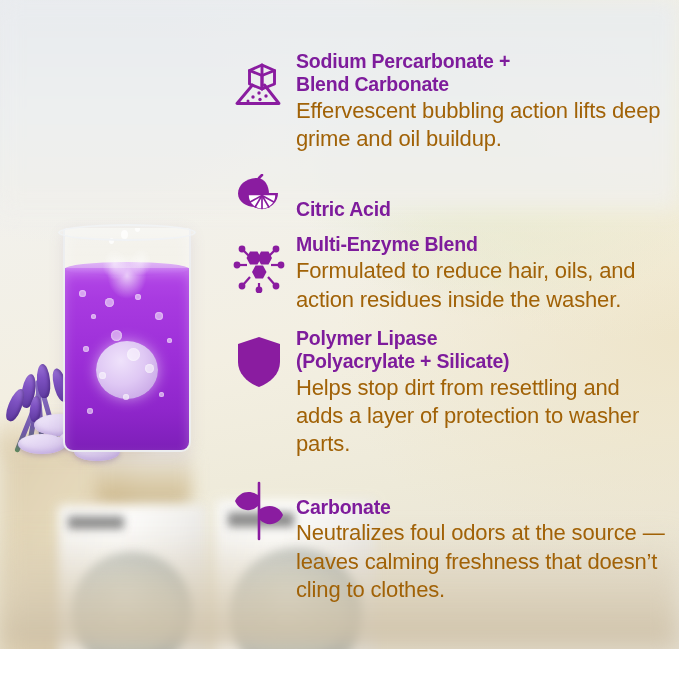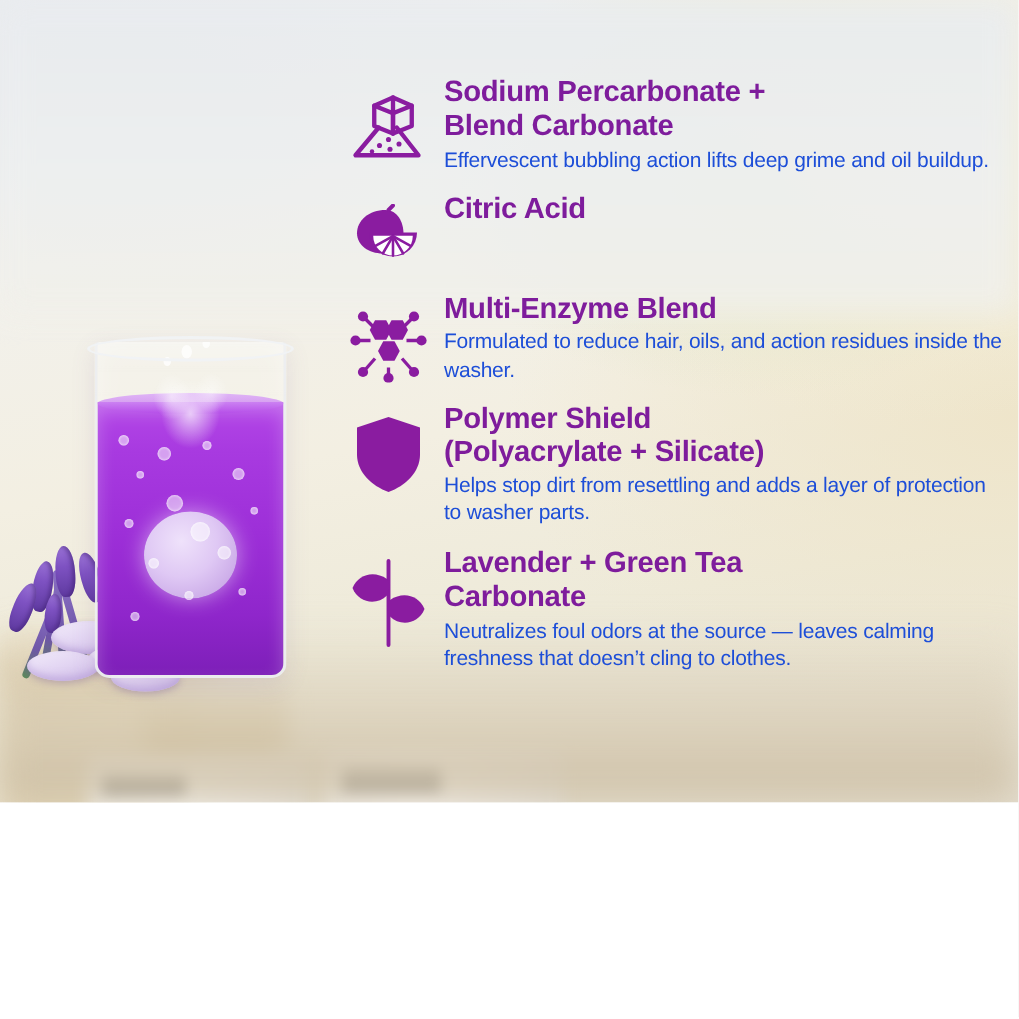--- a/index.html
+++ b/index.html
@@ -4,21 +4,21 @@
 <title>Washing Machine Cleaner Tablets — Ingredient Benefits</title>
 <style>
   html, body {
     margin: 0;
     padding: 0;
     background: #ffffff;
   }
   #infographic {
     position: relative;
     width: 679px;
-    height: 535px;
+    height: 649px;
     overflow: hidden;
     font-family: "Liberation Sans", sans-serif;
     background: #efeeec;
   }
 
   
   .bg-base {
     position: absolute;
     inset: 0;
     background:
@@ -224,29 +224,29 @@
   .feature-title {
     margin: 0;
     font-size: 19.5px;
     font-weight: bold;
     line-height: 1.17;
     color: #7E1C9C;
     letter-spacing: -0.2px;
   }
   .feature-desc {
     margin: 1px 0 0 0;
-    font-size: 14px;
+    font-size: 22px;
     line-height: 1.29;
-    color: #1d4ed8;
+    color: #a16207;
     letter-spacing: -0.15px;
   }
 
   
   .f1 { margin-top: 0px;  }
-  .f2 { margin-top: 13px; }
+  .f2 { margin-top: 13px; align-items: flex-end; }
   .f3 { margin-top: 13px; }
   .f4 { margin-top: 13px; }
   .f5 { margin-top: 14px; }
 </style>
 </head>
 <body>
 
 <div id="infographic">
 
   <div class="bg-base"></div>
@@ -396,38 +396,38 @@
     </div>
 
     <div class="feature f4">
       <div class="icon-wrap">
         <svg width="48" height="54" viewBox="0 0 48 54" fill="none">
           <path d="M24 2 L45 9 L45 27 C45 39 35 48 24 52 C13 48 3 39 3 27 L3 9 Z" fill="#8A1CA0"></path>
         </svg>
       </div>
       <div class="feature-text">
         <div class="feature-title">
-          <span>Polymer Shield</span><br>
+          <span>Polymer Lipase</span><br>
           <span>(Polyacrylate + Silicate)</span>
         </div>
         <p class="feature-desc">Helps stop dirt from resettling and adds a layer of protection to washer parts.</p>
       </div>
     </div>
 
     <div class="feature f5">
       <div class="icon-wrap">
         <svg width="52" height="60" viewBox="0 0 52 60" fill="none">
           <path d="M26 2 L26 58" stroke="#8A1CA0" stroke-width="2.6" stroke-linecap="round"></path>
           <path d="M25 14 C16 8 6 11 2 20 C6 30 18 32 25 25 C27 21 27 17 25 14 Z" fill="#8A1CA0"></path>
           <path d="M27 28 C36 22 46 25 50 34 C46 44 34 46 27 39 C25 35 25 31 27 28 Z" fill="#8A1CA0"></path>
         </svg>
       </div>
       <div class="feature-text">
         <div class="feature-title">
-          <span>Lavender + Green Tea</span><br>
+          <br>
           <span>Carbonate</span>
         </div>
         <p class="feature-desc">Neutralizes foul odors at the source — leaves calming freshness that doesn’t cling to clothes.</p>
       </div>
     </div>
 
   </div>
 </div>
 
 </body></html>

